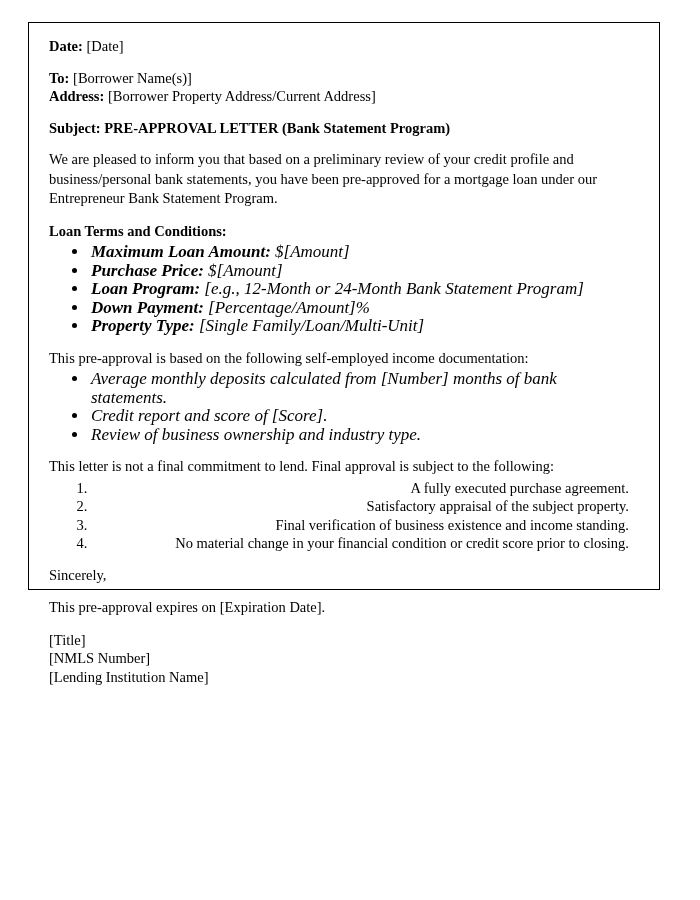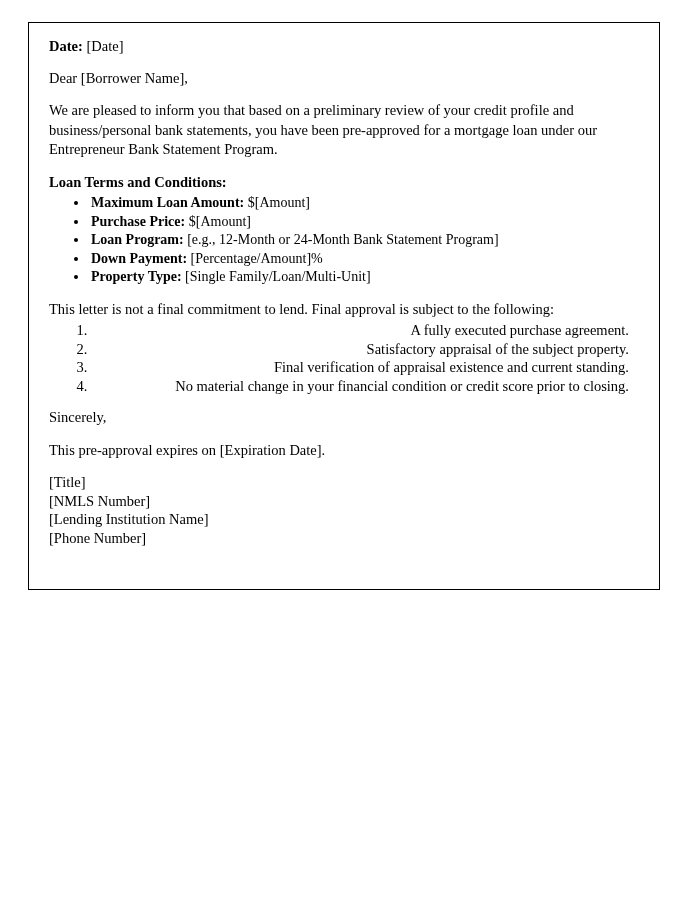--- a/index.html
+++ b/index.html
@@ -49,23 +49,24 @@
     line-height: 19.5px;
     text-align: left;
   }
   ul.bullets {
     list-style-type: disc;
     padding-left: 40px;
     margin-top: 2px;
     margin-bottom: 0;
   }
   ul.bullets li {
-    font-size: 14px;
+    font-size: 17px;
     line-height: 18.5px;
     padding-left: 2px;
+    font-style: italic;
   }
   ol.numbers {
     list-style-type: decimal;
     padding-left: 42px;
     margin-top: 2px;
     margin-bottom: 0;
   }
   ol.numbers li {
     font-size: 14.5px;
     line-height: 18.5px;
@@ -83,63 +84,81 @@
 <div class="page">
   <div class="content">
 
     <div class="block">
       <div class="line">
         <span class="bold">Date:</span>
         <span>[Date]</span>
       </div>
     </div>
 
-
+    <div class="block">
+      <div class="line">
+        <span class="bold">To:</span>
+        <span>[Borrower Name(s)]</span>
+      </div>
+      <div class="line">
+        <span class="bold">Address:</span>
+        <span>[Borrower Property Address/Current Address]</span>
+      </div>
+    </div>
 
     <div class="block">
-      <p class="para">Dear [Borrower Name],</p>
+      <div class="line">
+        <span class="bold">Subject:</span>
+        <span class="bold">PRE-APPROVAL LETTER (Bank Statement Program)</span>
+      </div>
     </div>
+
 
     <div class="block">
       <p class="para">We are pleased to inform you that based on a preliminary review of your credit profile and business/personal bank statements, you have been pre-approved for a mortgage loan under our Entrepreneur Bank Statement Program.</p>
     </div>
 
     <div class="block">
       <p class="para bold">Loan Terms and Conditions:</p>
       <ul class="bullets" id="terms-list">
           <li><span class="bold">Maximum Loan Amount:</span><span> $[Amount]</span></li>
           <li><span class="bold">Purchase Price:</span><span> $[Amount]</span></li>
           <li><span class="bold">Loan Program:</span><span> [e.g., 12-Month or 24-Month Bank Statement Program]</span></li>
           <li><span class="bold">Down Payment:</span><span> [Percentage/Amount]%</span></li>
           <li><span class="bold">Property Type:</span><span> [Single Family/Loan/Multi-Unit]</span></li>
         </ul>
     </div>
 
     <div class="block">
+      <p class="para">This pre-approval is based on the following self-employed income documentation:</p>
+      <ul class="bullets" id="documentation-list">
+          <li>Average monthly deposits calculated from [Number] months of bank statements.</li>
+          <li>Credit report and score of [Score].</li>
+          <li>Review of business ownership and industry type.</li>
+        </ul>
     </div>
 
     <div class="block">
       <p class="para">This letter is not a final commitment to lend. Final approval is subject to the following:</p>
       <ol class="numbers" id="conditions-list">
           <li>A fully executed purchase agreement.</li>
           <li>Satisfactory appraisal of the subject property.</li>
-          <li>Final verification of appraisal existence and current standing.</li>
+          <li>Final verification of business existence and income standing.</li>
           <li>No material change in your financial condition or credit score prior to closing.</li>
         </ol>
     </div>
 
     <div class="block">
       <p class="para">Sincerely,</p>
     </div>
 
     <div class="block">
       <p class="para">This pre-approval expires on [Expiration Date].</p>
     </div>
 
     <div class="block" id="signature-block">
         <div class="sig-line">[Title]</div>
         <div class="sig-line">[NMLS Number]</div>
         <div class="sig-line">[Lending Institution Name]</div>
-        <div class="sig-line">[Phone Number]</div>
       </div>
 
   </div>
 </div>
 
 </body></html>

